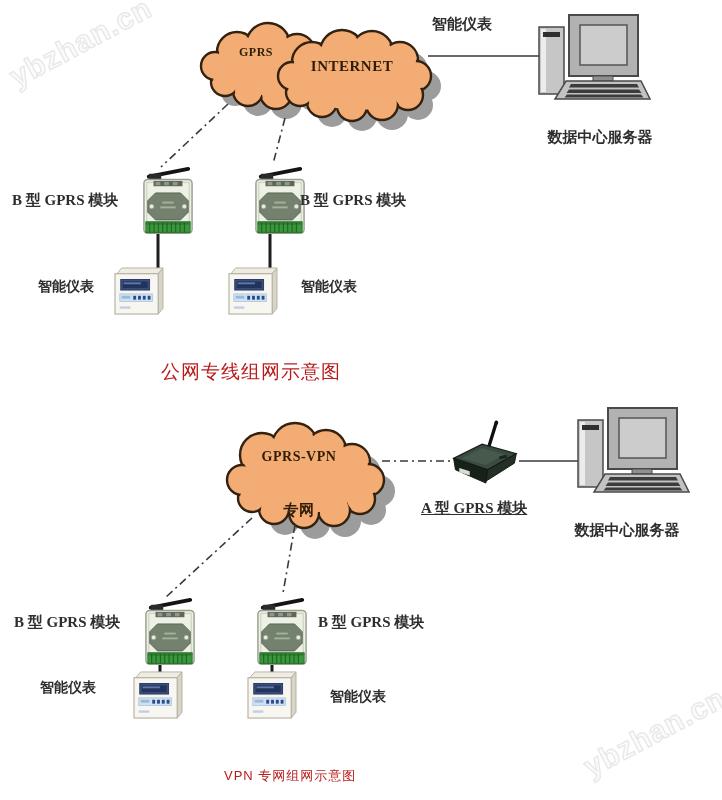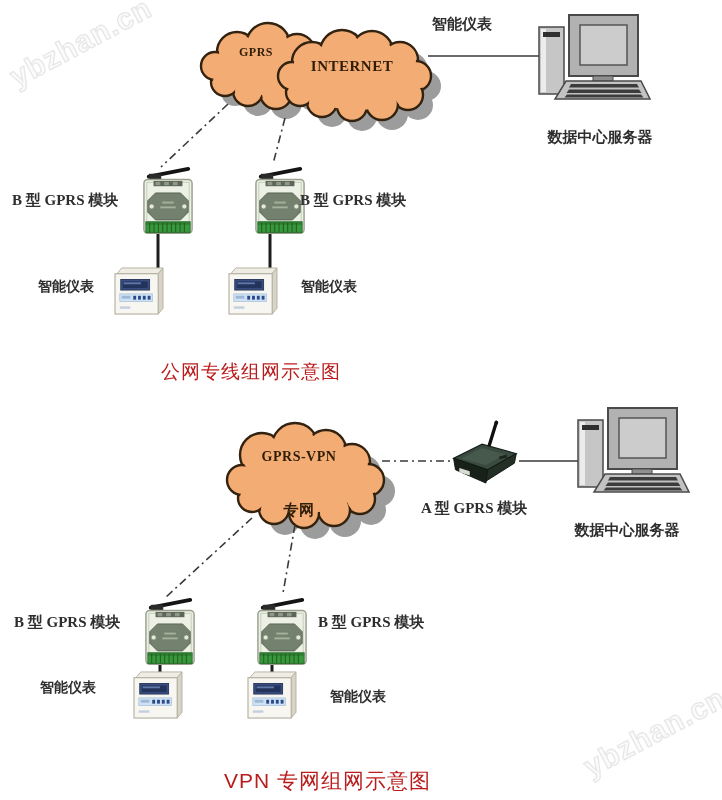--- a/index.html
+++ b/index.html
@@ -251,21 +251,21 @@
 <div class="lbl" style="left:432px;top:15px;font-size:15px;">智能仪表</div>
 <div class="lbl" style="left:540px;top:128px;width:120px;text-align:center;font-size:15px;">数据中心服务器</div>
 <div class="lbl" style="left:12px;top:191px;font-size:15px;">B 型 GPRS 模块</div>
 <div class="lbl" style="left:300px;top:191px;font-size:15px;">B 型 GPRS 模块</div>
 <div class="lbl" style="left:38px;top:278px;font-size:14px;">智能仪表</div>
 <div class="lbl" style="left:301px;top:278px;font-size:14px;">智能仪表</div>
 <div class="lbl title" style="left:161px;top:359px;width:232px;font-size:19px;">公网专线组网示意图</div>
 
 <div class="lbl cloud-lbl" style="left:249px;top:449px;width:100px;font-size:14px;">GPRS-VPN</div>
 <div class="lbl cloud-lbl" style="left:249px;top:479px;width:100px;font-size:15px;margin-top:22px;">专网</div>
-<div class="lbl" style="left:421px;top:499px;font-size:15px;">A 型 GPRS 模块</div>
+<div class="lbl" style="left:421px;top:499px;font-size:15px;text-decoration:underline;">A 型 GPRS 模块</div>
 <div class="lbl" style="left:567px;top:521px;width:120px;text-align:center;font-size:15px;">数据中心服务器</div>
 <div class="lbl" style="left:14px;top:613px;font-size:15px;">B 型 GPRS 模块</div>
 <div class="lbl" style="left:318px;top:613px;font-size:15px;">B 型 GPRS 模块</div>
 <div class="lbl" style="left:40px;top:679px;font-size:14px;">智能仪表</div>
 <div class="lbl" style="left:330px;top:688px;font-size:14px;">智能仪表</div>
-<div class="lbl title" style="left:224px;top:767px;width:220px;font-size:21px;">VPN 专网组网示意图</div>
+<div class="lbl title" style="left:224px;top:767px;width:220px;font-size:13px;">VPN 专网组网示意图</div>
 
 </div>
 
 </body></html>

